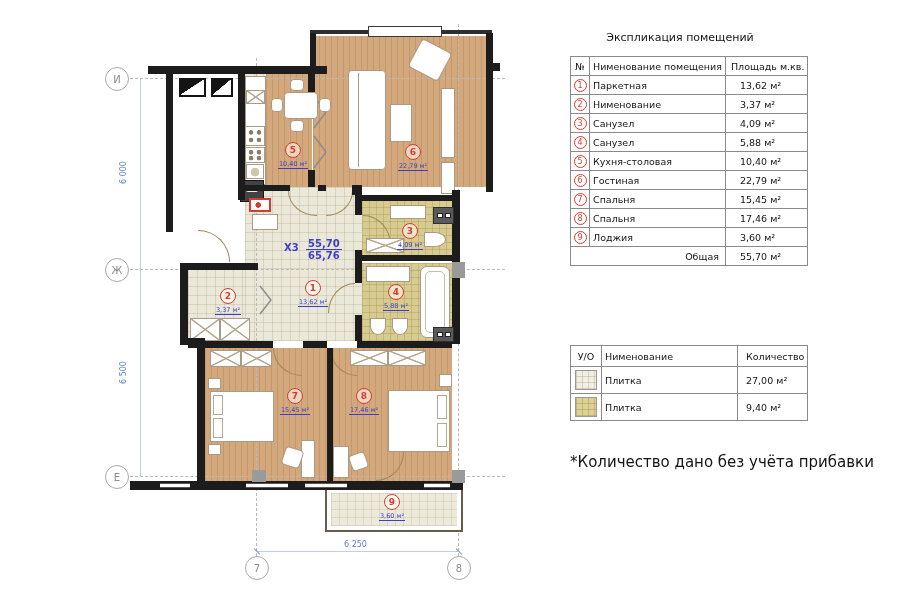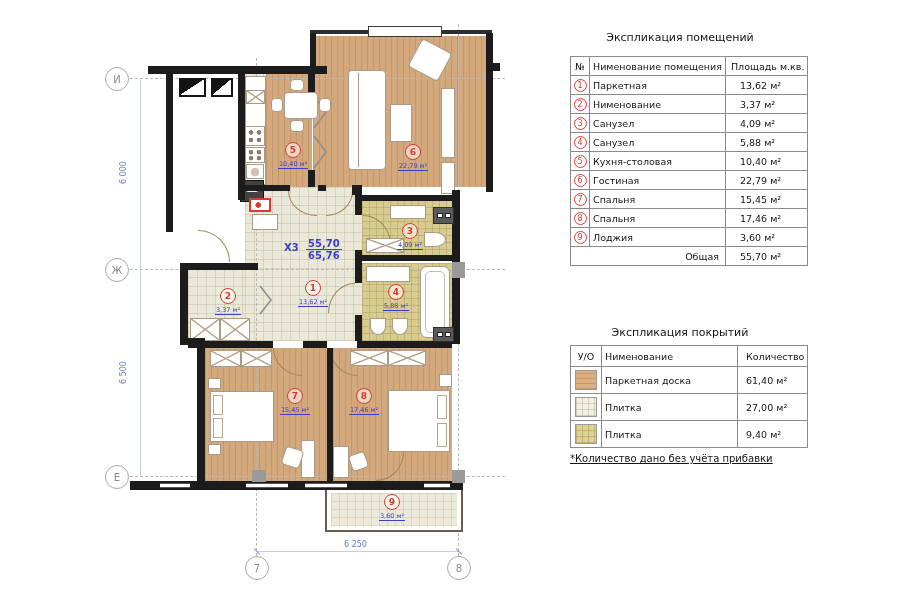--- a/index.html
+++ b/index.html
@@ -87,21 +87,21 @@
   .t2 th{height:21px;}
   .t2 .c0{width:31px;text-align:center;padding:0;}
   .t2 .c1{width:136px;text-align:left;}
   .t2 .c2{width:55px;text-align:left;padding-left:8px;}
   .sw{display:inline-block;width:22px;height:20px;border:1px solid #999;vertical-align:middle;}
   .sw-parquet{background:repeating-linear-gradient(0deg, rgba(170,110,60,.35) 0 1px, transparent 1px 5px),#dcaf83;}
   .sw-tile_light{background:repeating-linear-gradient(0deg, rgba(180,173,148,.45) 0 1px, transparent 1px 6px),
                  repeating-linear-gradient(90deg, rgba(180,173,148,.45) 0 1px, transparent 1px 6px),#f1efe2;}
   .sw-tile_tan{background:repeating-linear-gradient(0deg, rgba(168,153,90,.5) 0 1px, transparent 1px 6px),
                repeating-linear-gradient(90deg, rgba(168,153,90,.5) 0 1px, transparent 1px 6px),#ded195;}
-  .footnote{position:absolute;font-size:10px;color:#141414;z-index:6;text-decoration:underline;}
+  .footnote{position:absolute;font-size:15px;color:#141414;z-index:6;}
 </style>
 </head>
 <body>
 
 <div id="stage">
 
   <div class="fl halltile" style="left:245px;top:74px;width:21px;height:113px;"></div>
   <div class="fl parquet" style="left:266px;top:74px;width:46px;height:113px;"></div>
   <div class="fl parquet" style="left:313px;top:36px;width:173px;height:151px;"></div>
   <div class="fl halltile" style="left:245px;top:187px;width:117px;height:154px;"></div>
@@ -368,37 +368,31 @@
           <td class="c1">Лоджия</td>
           <td class="c2">3,60 м²</td>
         </tr>
         <tr>
           <td class="sum" colspan="2">Общая</td>
           <td class="c2">55,70 м²</td>
         </tr>
       </tbody>
   </table>
 
-  <div class="ttl" style="left:570px;top:326px;">Экспликация покрытий</div>
 
   <table class="spec t2" style="left:570px;top:345px;">
     <thead>
       <tr>
         <th class="c0">У/О</th>
         <th class="c1">Нименование</th>
         <th class="c2">Количество</th>
       </tr>
     </thead>
     <tbody>
         <tr>
-          <td class="c0"><span class="sw sw-parquet"></span></td>
-          <td class="c1">Паркетная доска</td>
-          <td class="c2">61,40 м²</td>
-        </tr>
-        <tr>
           <td class="c0"><span class="sw sw-tile_light"></span></td>
           <td class="c1">Плитка</td>
           <td class="c2">27,00 м²</td>
         </tr>
         <tr>
           <td class="c0"><span class="sw sw-tile_tan"></span></td>
           <td class="c1">Плитка</td>
           <td class="c2">9,40 м²</td>
         </tr>
       </tbody>

